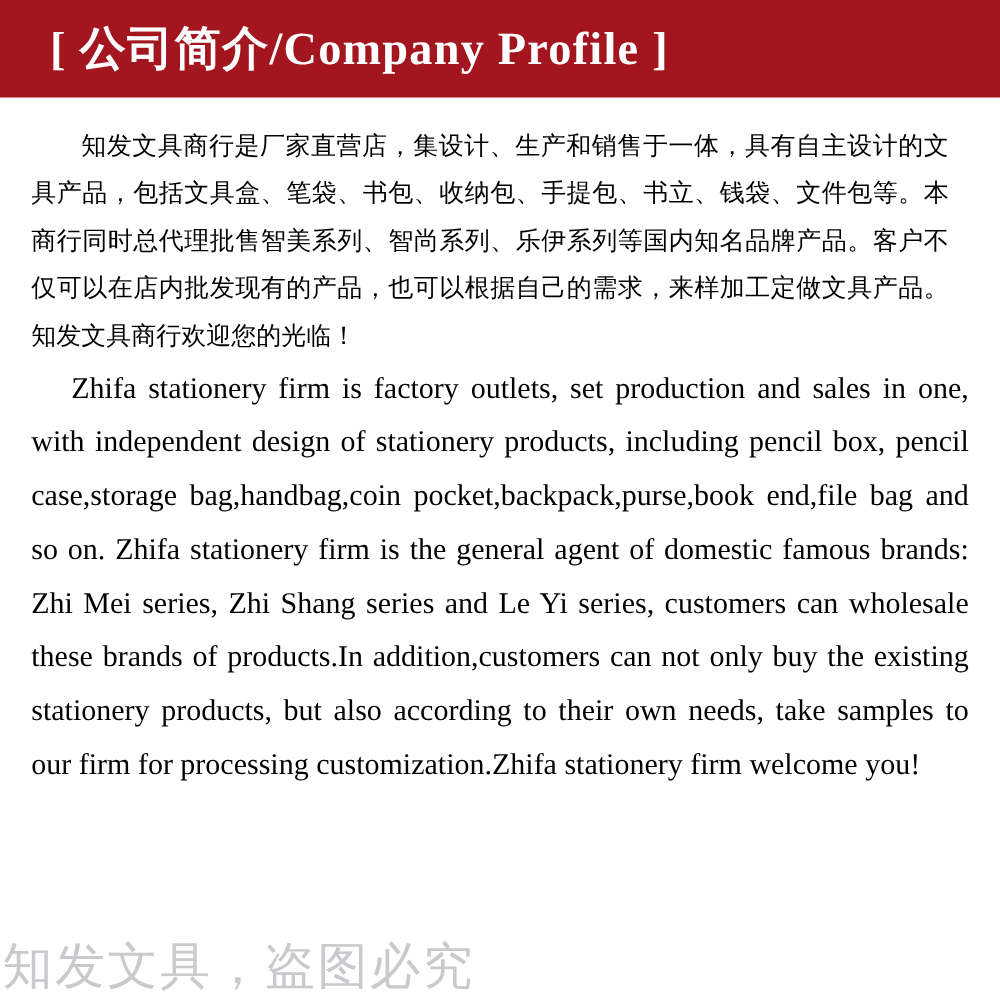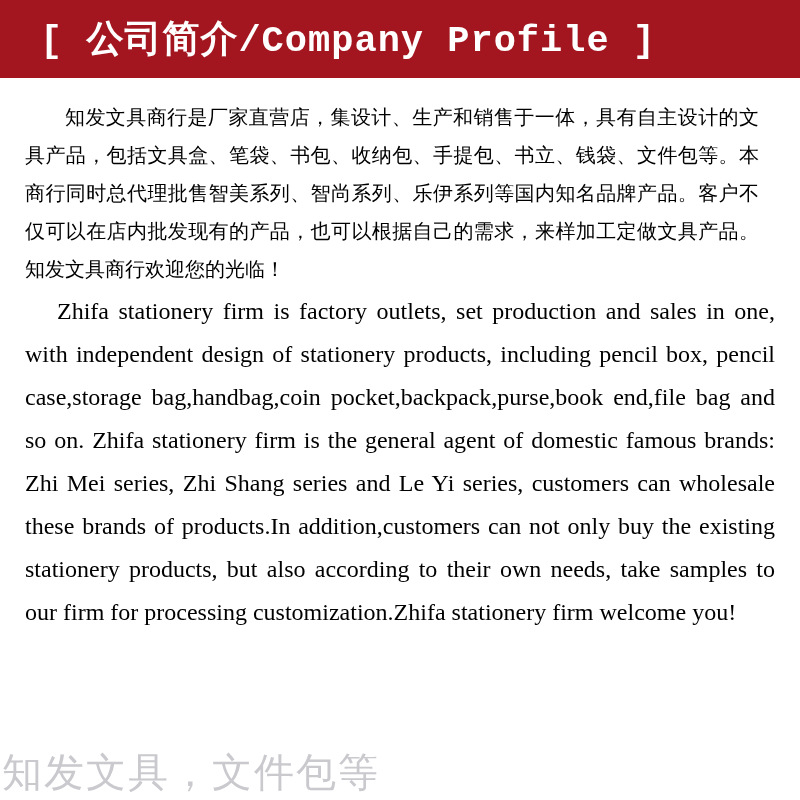--- a/index.html
+++ b/index.html
@@ -19,21 +19,21 @@
     width: 800px;
     height: 78px;
     background: #a3161f;
     display: flex;
     align-items: center;
   }
   .banner-title {
     margin: 0;
     padding-left: 40px;
     color: #ffffff;
-    font-family: Liberation Mono, monospace;
+    font-family: Liberation Serif, serif;
     font-weight: 600;
     font-size: 37px;
     letter-spacing: 1px;
     white-space: nowrap;
   }
   .content {
     padding: 0 25px;
   }
   .zh-paragraph {
     margin: 20px 16px 0 0;
@@ -72,15 +72,15 @@
 
   <header class="banner">
     <h1 class="banner-title">[ 公司简介/Company Profile ]</h1>
   </header>
 
   <main class="content">
     <p class="zh-paragraph">知发文具商行是厂家直营店，集设计、生产和销售于一体，具有自主设计的文具产品，包括文具盒、笔袋、书包、收纳包、手提包、书立、钱袋、文件包等。本商行同时总代理批售智美系列、智尚系列、乐伊系列等国内知名品牌产品。客户不仅可以在店内批发现有的产品，也可以根据自己的需求，来样加工定做文具产品。知发文具商行欢迎您的光临！</p>
     <p class="en-paragraph">Zhifa stationery firm is factory outlets, set production and sales in one, with independent design of stationery products, including pencil box, pencil case,storage bag,handbag,coin pocket,backpack,purse,book end,file bag and so on. Zhifa stationery firm is the general agent of domestic famous brands: Zhi Mei series, Zhi Shang series and Le Yi series, customers can wholesale these brands of products.In addition,customers can not only buy the existing stationery products, but also according to their own needs, take samples to our firm for processing customization.Zhifa stationery firm welcome you!</p>
   </main>
 
-  <div class="watermark">知发文具，文件包等</div>
+  <div class="watermark">知发文具，盗图必究</div>
 
 </div>
 
 </body></html>

